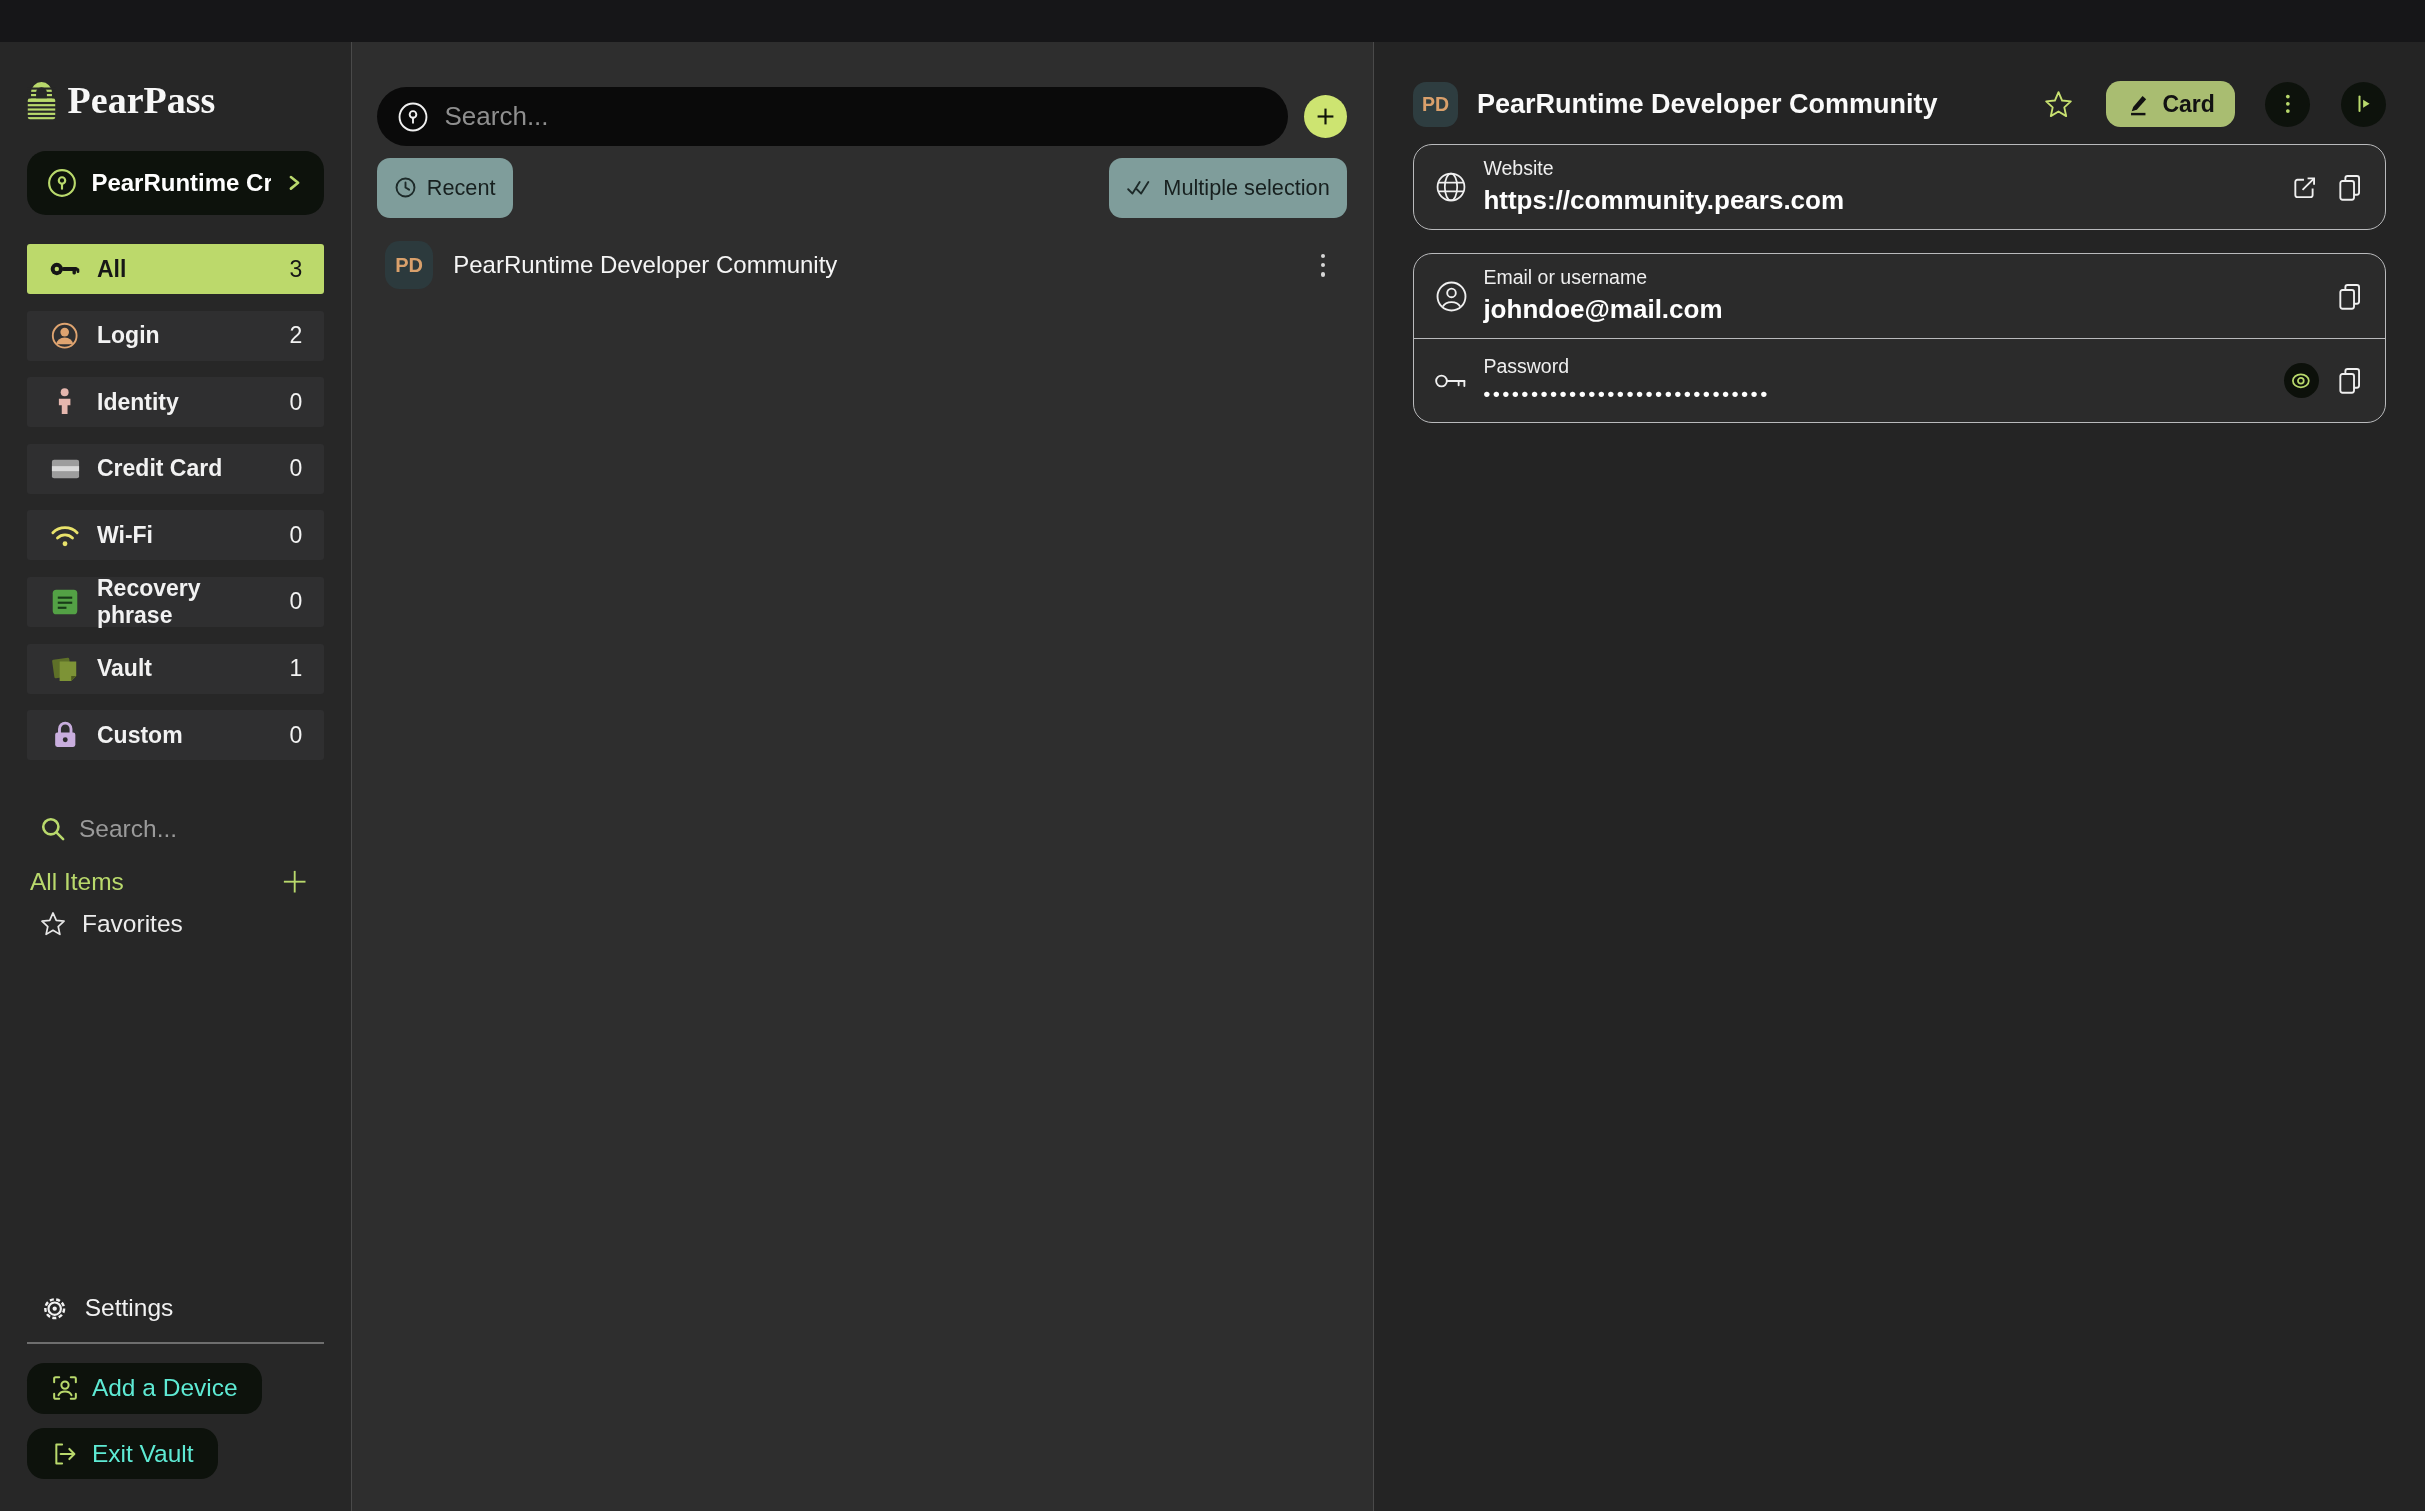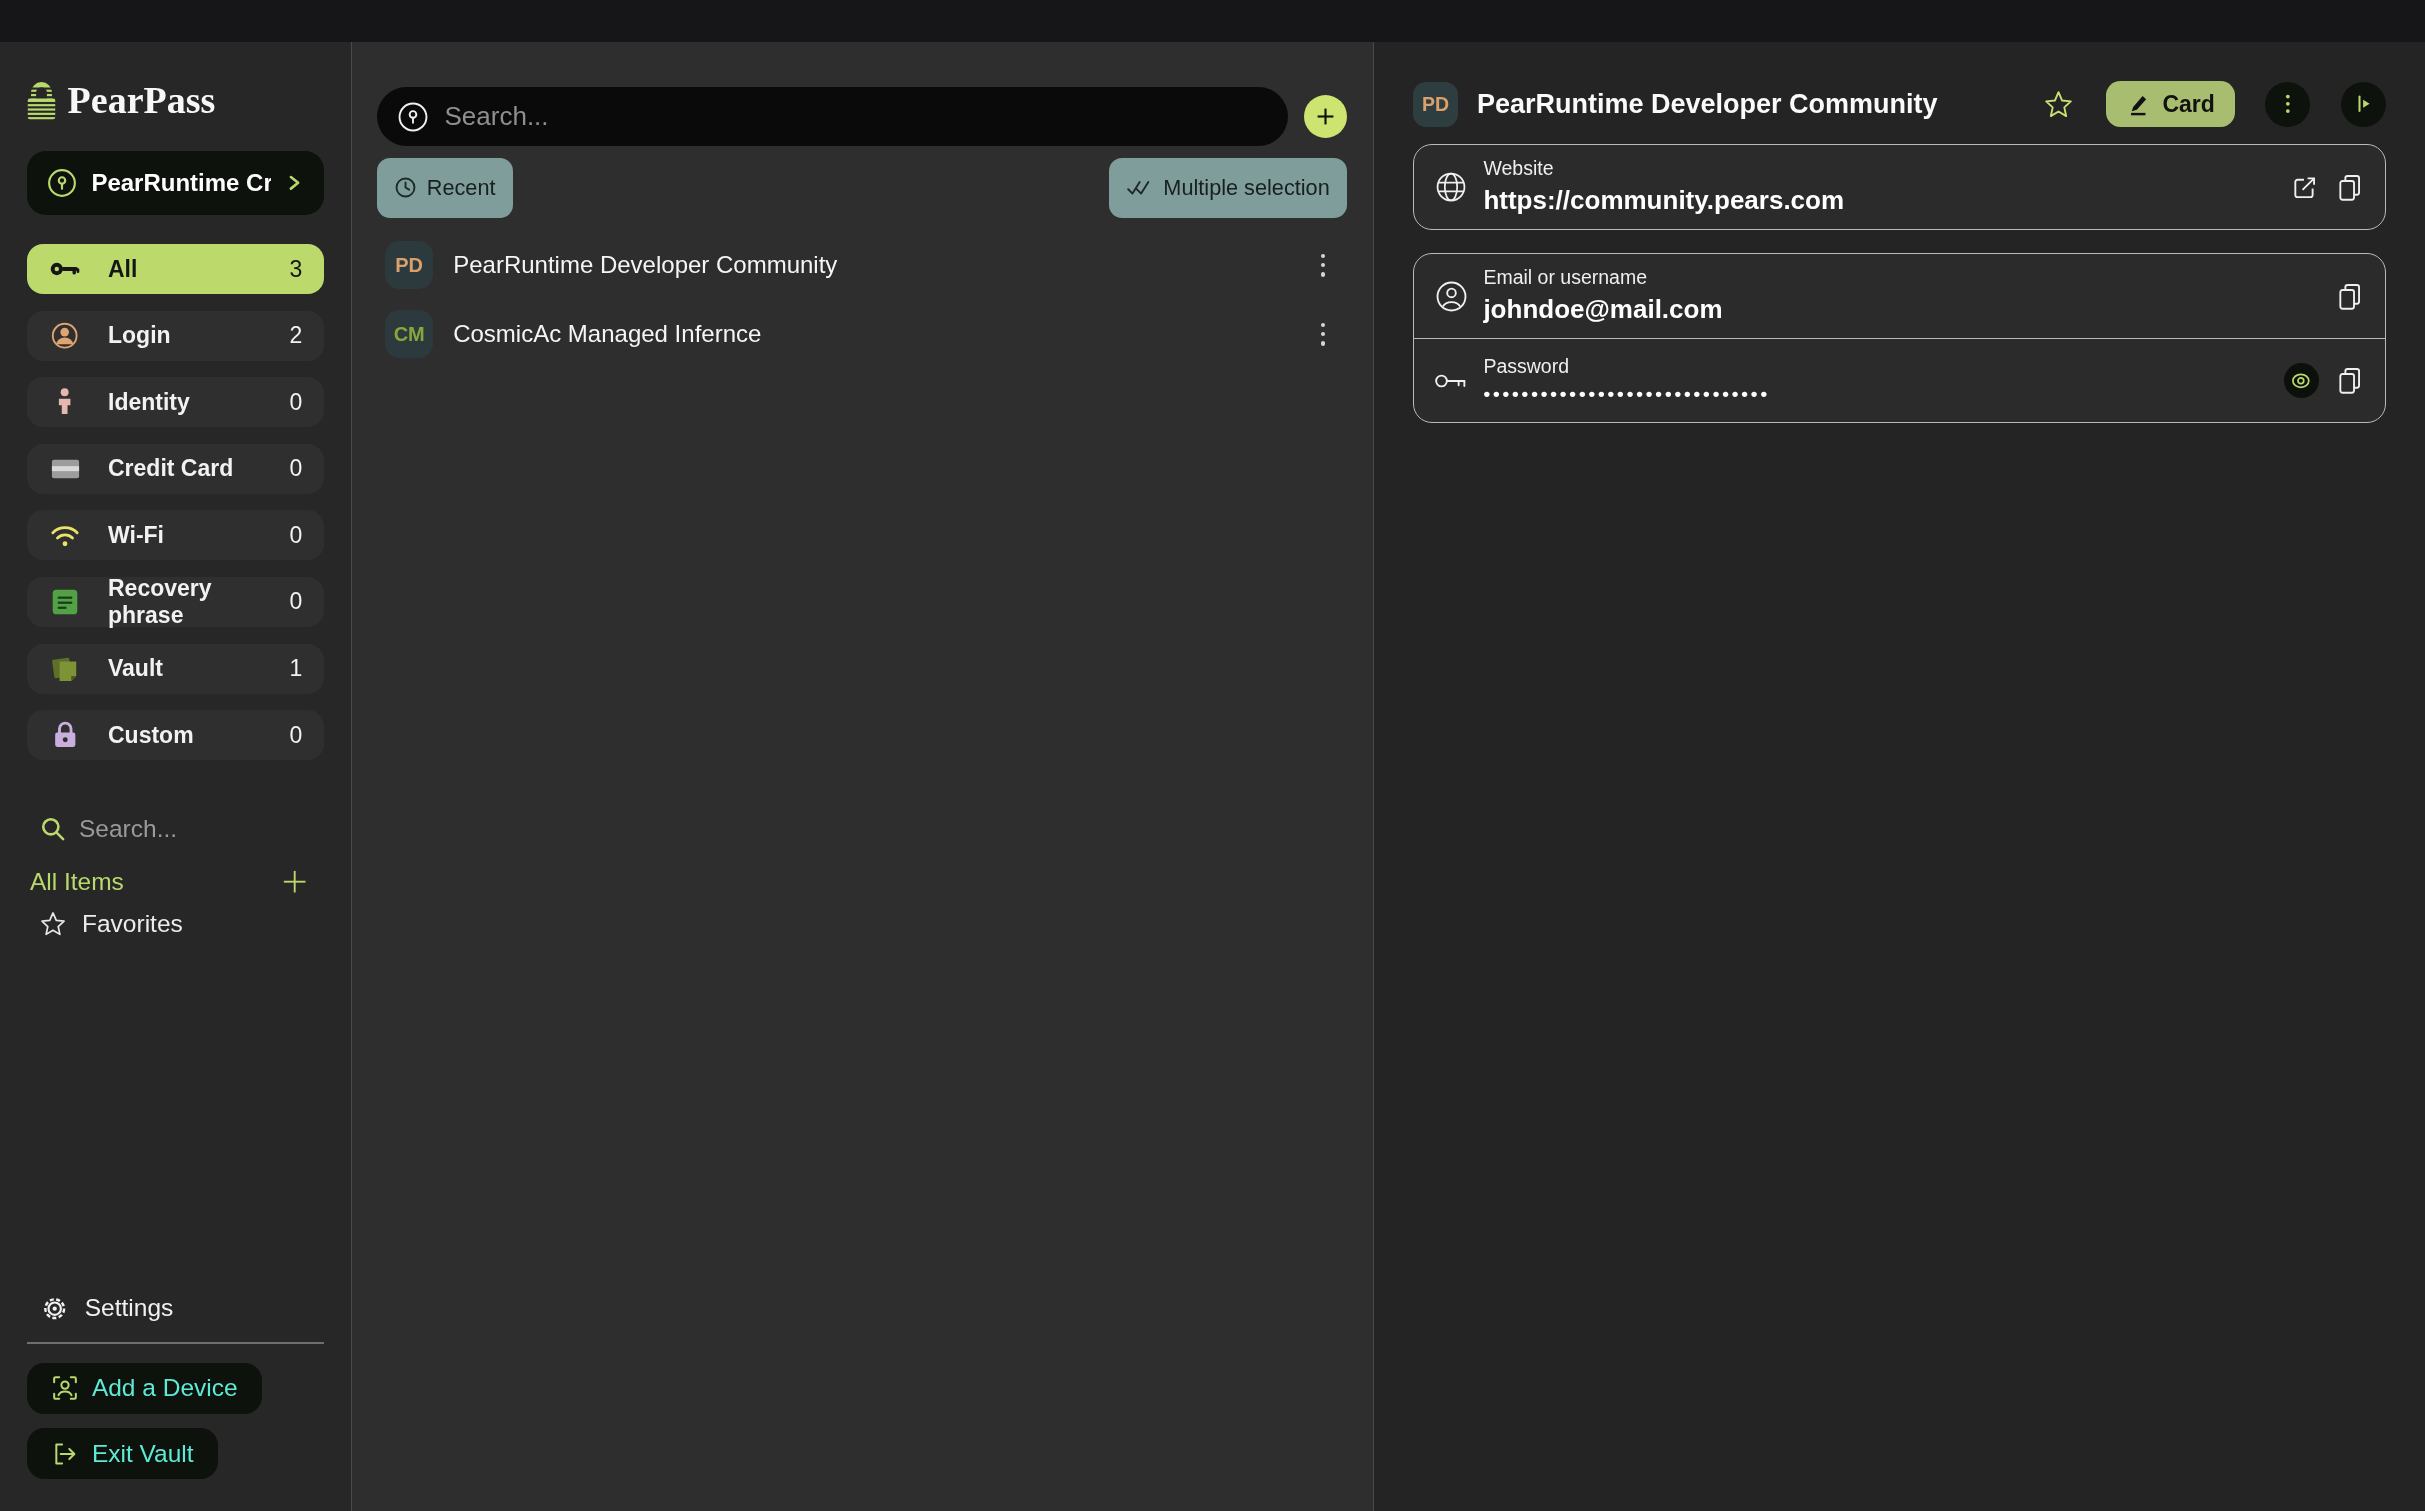--- a/index.html
+++ b/index.html
@@ -10,22 +10,22 @@
 
   
   .sidebar { width:352px; flex:0 0 352px; background:#272727; border-right:1.4px solid #4a4a4a;
              display:flex; flex-direction:column; padding:0 27px; }
   .logo-row { margin-top:36px; display:flex; align-items:center; gap:11.6px; }
   .logo-text { font-family:"Liberation Serif", serif; font-weight:600; font-size:38px; color:#f7f7f7; }
   .vault-btn { margin-top:29px; height:64px; background:#0d120c; border-radius:19px;
                display:flex; align-items:center; gap:14.4px; padding:0 20px; cursor:pointer; }
   .vault-label { flex:1; font-size:24px; font-weight:700; color:#fff; white-space:nowrap; overflow:hidden; }
   .nav { margin-top:29px; display:flex; flex-direction:column; gap:16.6px; }
-  .nav-item { height:50px; border-radius:16px; background:#2f2f30; display:flex; align-items:center;
-              gap:28px; padding:0 21.7px 0 23px; cursor:pointer; }
+  .nav-item { height:50px; border-radius:3px; background:#2f2f30; display:flex; align-items:center;
+              gap:17px; padding:0 21.7px 0 23px; cursor:pointer; }
   .nav-item .nicon { width:30px; display:flex; justify-content:center; }
   .nav-item .nlabel { flex:1; font-size:23px; font-weight:700; color:#f2f2f2; }
   .nav-item .ncount { font-size:23px; color:#f2f2f2; }
   .nav-item.active { background:#bcd96b; }
   .nav-item.active .nlabel, .nav-item.active .ncount { color:#161616; }
   .side-search { margin-top:53px; display:flex; align-items:center; gap:13px; padding-left:13px; height:32px; }
   .side-search .ph { font-size:24.5px; color:#9a9a9a; }
   .all-items-row { margin-top:20px; display:flex; align-items:center; justify-content:space-between;
                    padding:0 16px 0 2.9px; height:33px; }
   .all-items-label { font-size:24.5px; color:#b9d96c; }
@@ -329,29 +329,20 @@
         <span class="avatar" style="color: rgb(217, 160, 107);">PD</span>
         <span class="ltitle">PearRuntime Developer Community</span>
         <span class="kebab">
             <i></i>
             <i></i>
             <i></i>
           </span>
       </div>
 
 
-      <div class="lrow">
-        <span class="avatar" style="color: rgb(138, 164, 62);">CM</span>
-        <span class="ltitle">CosmicAc Managed Infernce</span>
-        <span class="kebab">
-            <i></i>
-            <i></i>
-            <i></i>
-          </span>
-      </div>
 
     </div>
   </section>
 
   <section class="right">
 
     <div class="rheader">
       <span class="ravatar">PD</span>
       <span class="rtitle">PearRuntime Developer Community</span>
       <span class="hstar">

